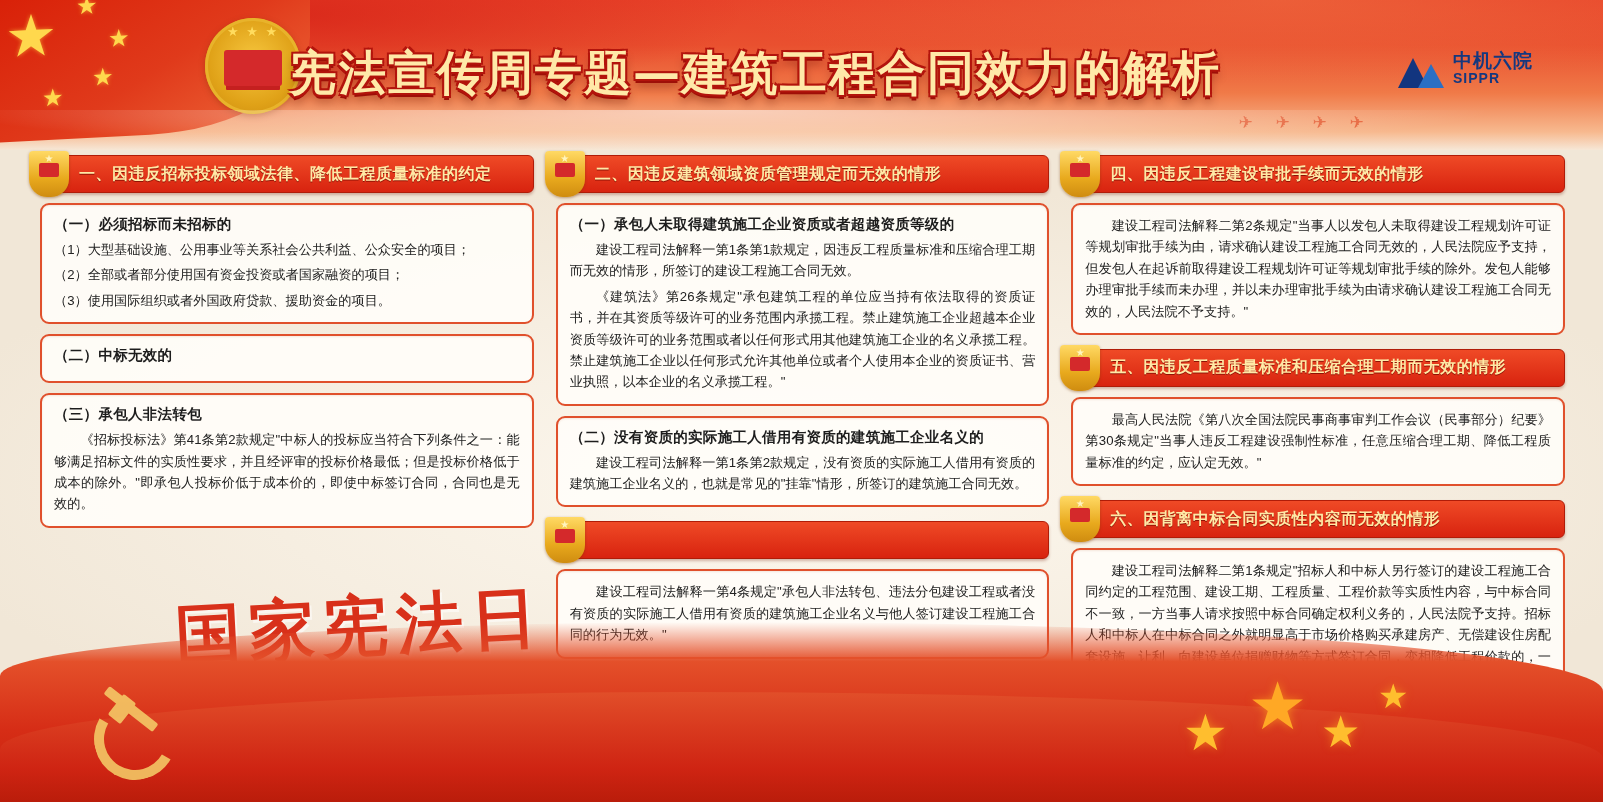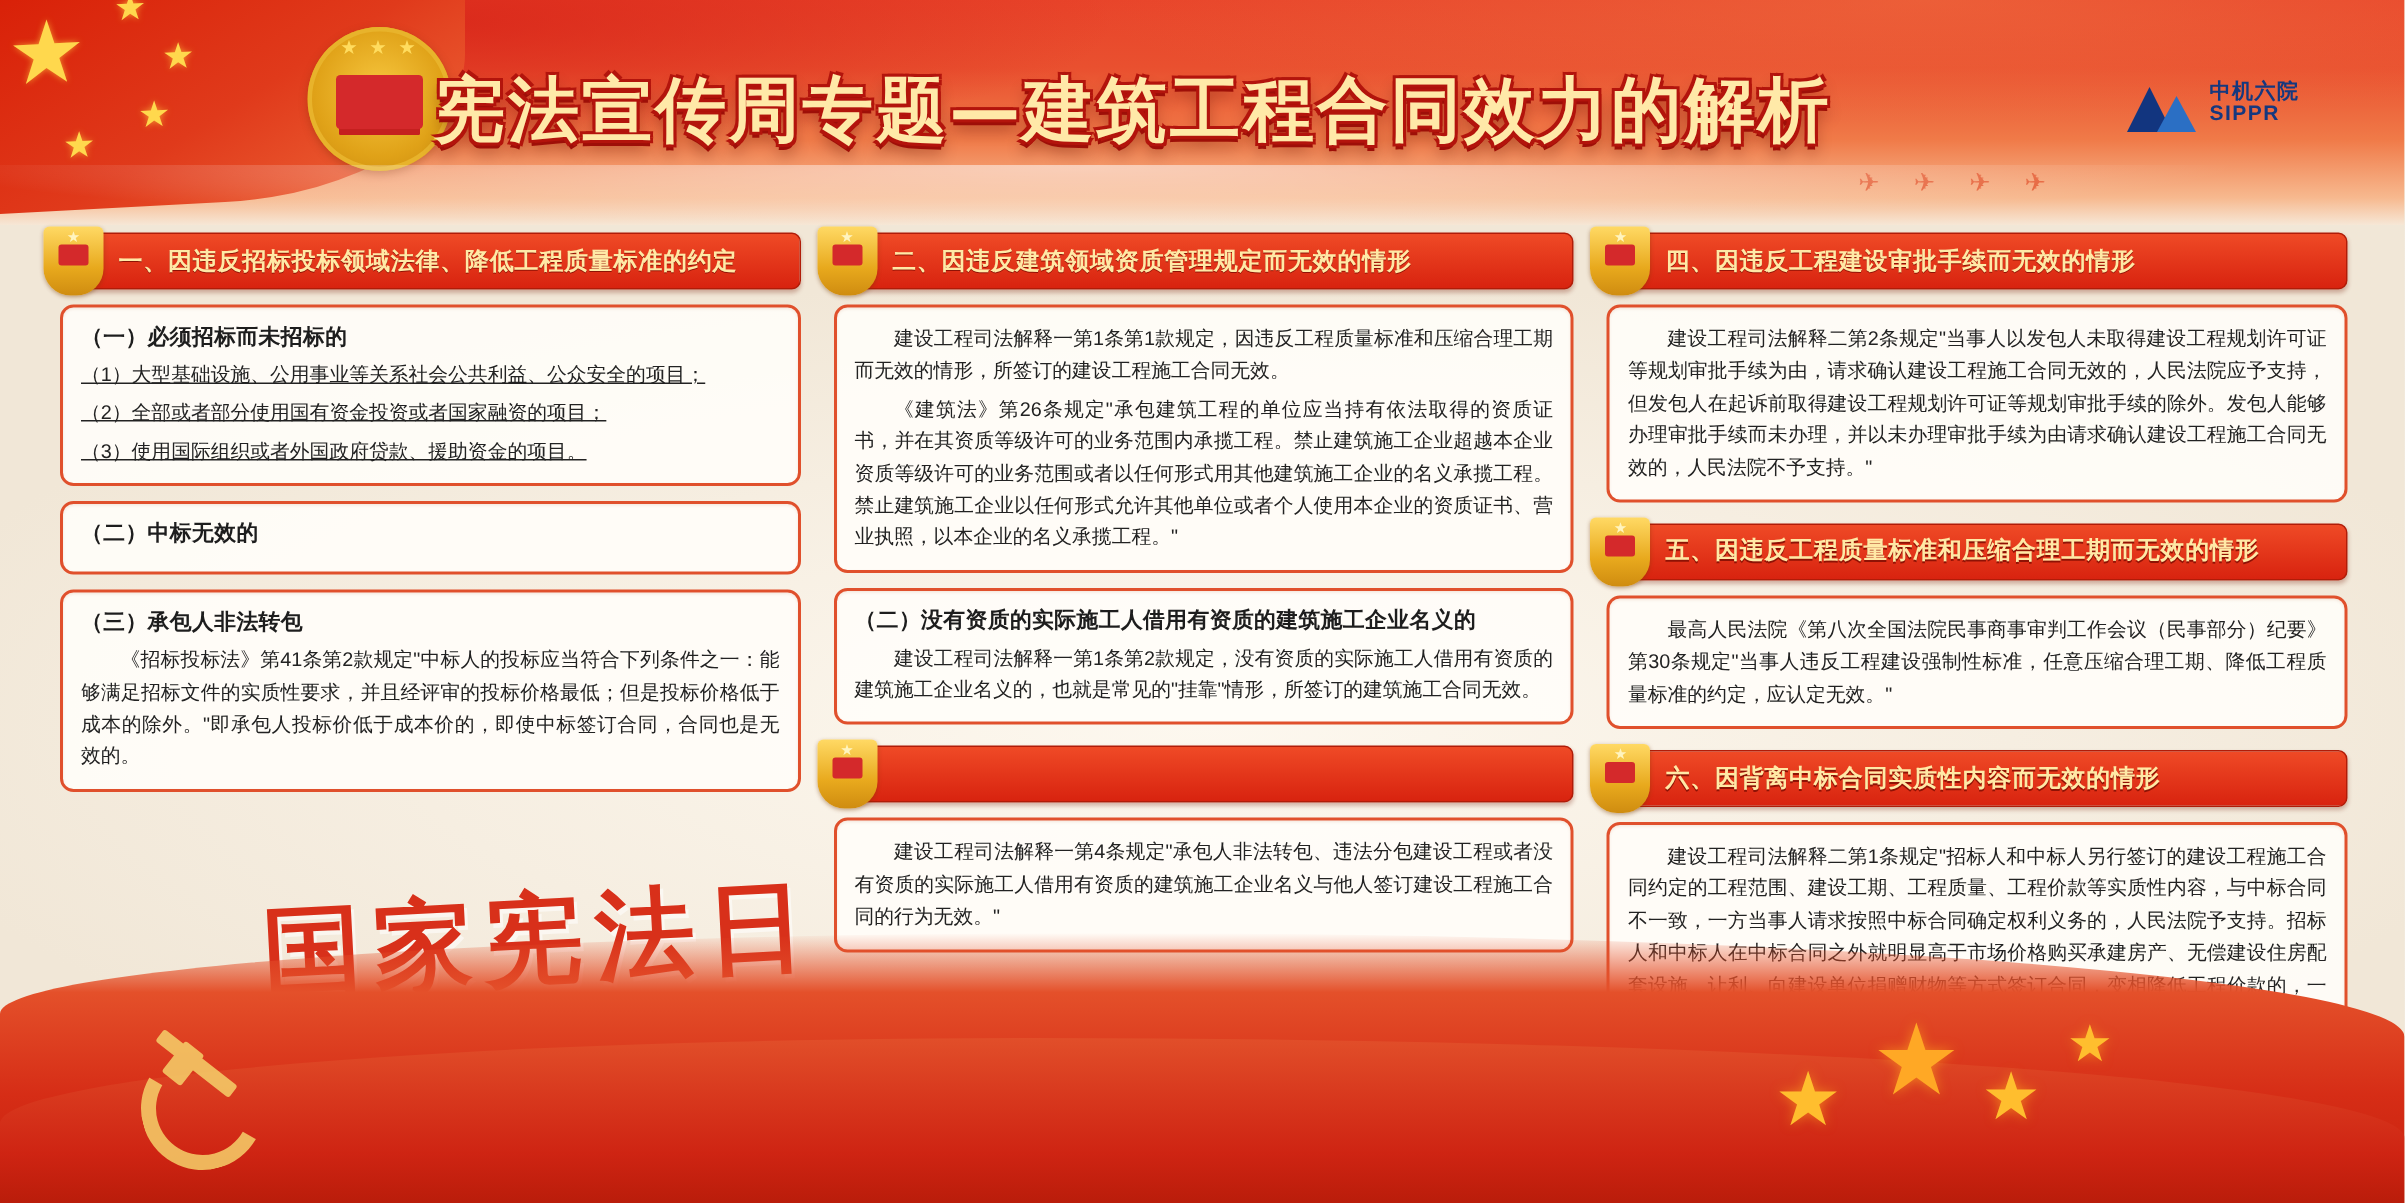--- a/index.html
+++ b/index.html
@@ -68,21 +68,21 @@
     white-space:nowrap;
   }
   .logo{
     position:absolute;right:70px;top:48px;display:flex;align-items:center;gap:9px;
   }
   .logo-mark{width:46px;height:40px;position:relative;}
   .logo-mark .m1,.logo-mark .m2{position:absolute;bottom:0;}
   .logo-mark .m1{left:0;width:0;height:0;border-left:15px solid transparent;border-right:15px solid transparent;border-bottom:30px solid #12357f;}
   .logo-mark .m2{right:0;width:0;height:0;border-left:13px solid transparent;border-right:13px solid transparent;border-bottom:24px solid #2b6fc4;}
   .logo-text{line-height:1.05;}
-  .logo-cn{font-size:14px;font-weight:bold;color:#15387f;letter-spacing:1px;}
+  .logo-cn{font-size:19px;font-weight:bold;color:#15387f;letter-spacing:1px;}
   .logo-en{font-size:14px;font-weight:bold;color:#15387f;letter-spacing:1px;}
   .birds{position:absolute;right:230px;top:112px;color:#e4572e;font-size:17px;opacity:.85;letter-spacing:9px;}
   
   .bottom-wave{
     position:absolute;left:0;bottom:0;width:1603px;height:180px;
     background:linear-gradient(180deg, rgba(230,70,40,0) 0%, #e4502a 22%, #d62d16 60%, #c41f0c 100%);
     border-top-left-radius:60% 70px;
     border-top-right-radius:70% 90px;
   }
   .bottom-wave2{
@@ -142,21 +142,21 @@
     padding:10px 12px 11px 12px;margin-top:10px;
     box-shadow:0 1px 2px rgba(170,80,40,.12) inset;
   }
   .card-title{
     font-size:14.5px;font-weight:bold;color:#1d1d1d;margin-bottom:5px;letter-spacing:.3px;
   }
   .card p{
     margin:0 0 4px 0;font-size:13.2px;line-height:1.62;color:#222;text-align:justify;
     text-indent:2em;
   }
-  .card p.noindent{text-indent:0;text-decoration:underline;}
+  .card p.noindent{text-indent:0;}
   .card p:last-child{margin-bottom:0;}
 </style>
 </head>
 <body>
 
 <div class="poster">
 
   <div class="banner">
     <div class="banner-wave"></div>
     <div class="flag">
@@ -214,20 +214,21 @@
     <div class="col">
       <div class="section">
         <div class="sec-head">
           <div class="badge">
             <div class="badge-star">★</div>
             <div class="badge-dot"></div>
           </div>
           <div class="sec-title">二、因违反建筑领域资质管理规定而无效的情形</div>
         </div>
         <div class="card">
+          <div class="card-title">（一）承包人未取得建筑施工企业资质或者超越资质等级的</div>
           <p>建设工程司法解释一第1条第1款规定，因违反工程质量标准和压缩合理工期而无效的情形，所签订的建设工程施工合同无效。</p>
           <p>《建筑法》第26条规定"承包建筑工程的单位应当持有依法取得的资质证书，并在其资质等级许可的业务范围内承揽工程。禁止建筑施工企业超越本企业资质等级许可的业务范围或者以任何形式用其他建筑施工企业的名义承揽工程。禁止建筑施工企业以任何形式允许其他单位或者个人使用本企业的资质证书、营业执照，以本企业的名义承揽工程。"</p>
         </div>
         <div class="card">
           <div class="card-title">（二）没有资质的实际施工人借用有资质的建筑施工企业名义的</div>
           <p>建设工程司法解释一第1条第2款规定，没有资质的实际施工人借用有资质的建筑施工企业名义的，也就是常见的"挂靠"情形，所签订的建筑施工合同无效。</p>
         </div>
       </div>
       <div class="section">
         <div class="sec-head">

